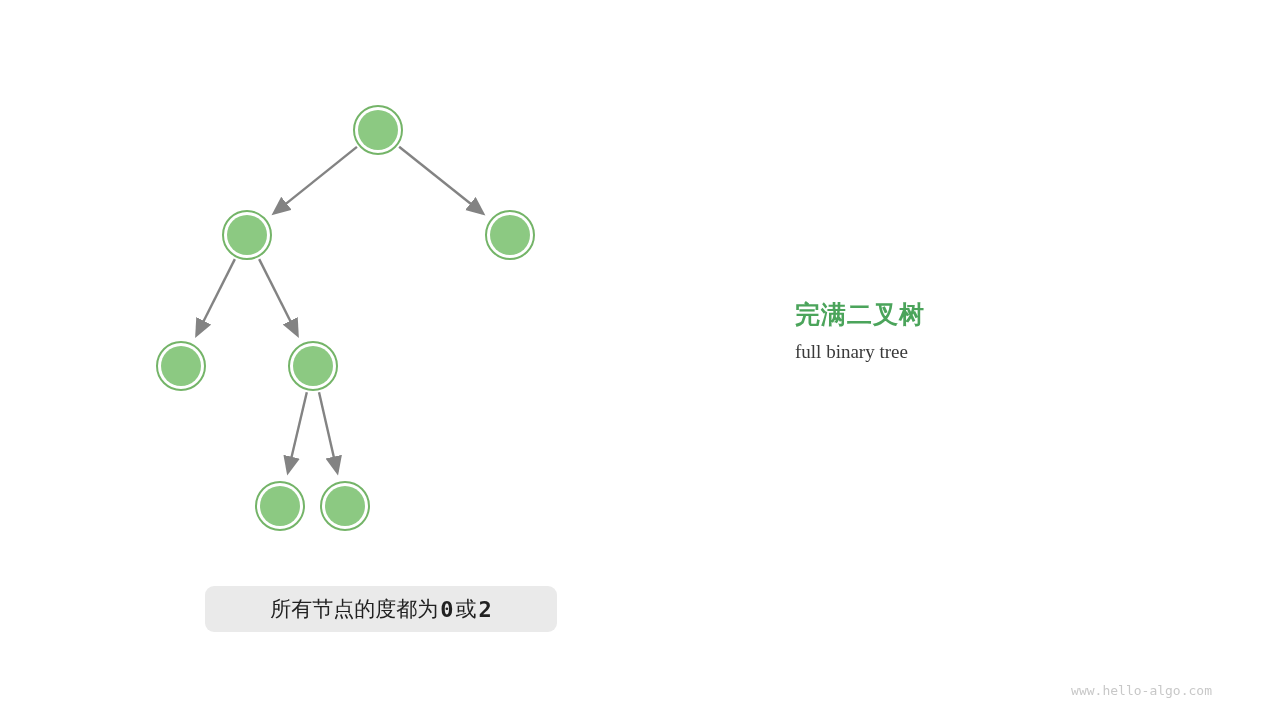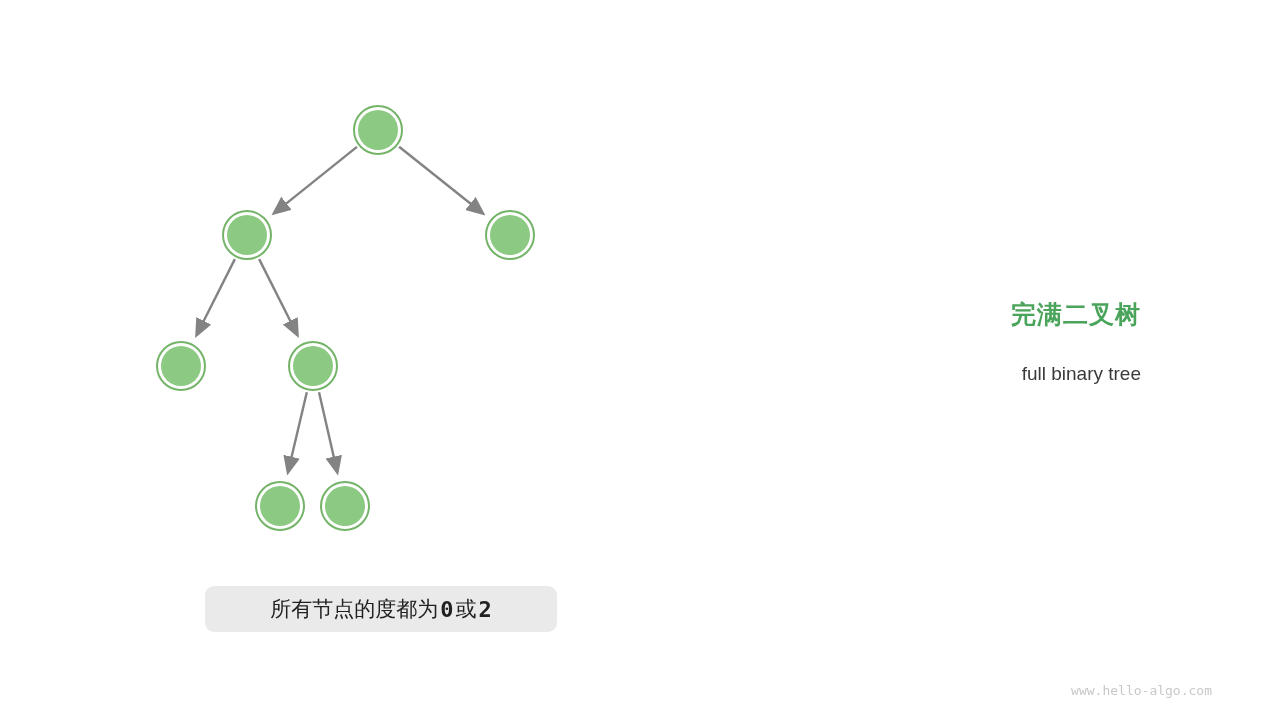--- a/index.html
+++ b/index.html
@@ -17,32 +17,32 @@
   #tree-svg {
     position: absolute;
     left: 0;
     top: 0;
   }
   .title-panel {
     position: absolute;
     left: 795px;
     top: 298px;
     width: 346px;
-    text-align: right;
+    text-align: left;
   }
   .title {
     font-size: 25px;
     font-weight: bold;
     letter-spacing: 1px;
   }
   .subtitle {
-    margin-top: 32px;
+    margin-top: 10px;
     font-size: 19px;
     color: #3a3a3a;
-    font-family: Liberation Sans, sans-serif;
+    font-family: Liberation Serif, serif;
   }
   .caption {
     position: absolute;
     left: 205px;
     top: 586px;
     width: 352px;
     height: 46px;
     border-radius: 9px;
     display: flex;
     align-items: center;

